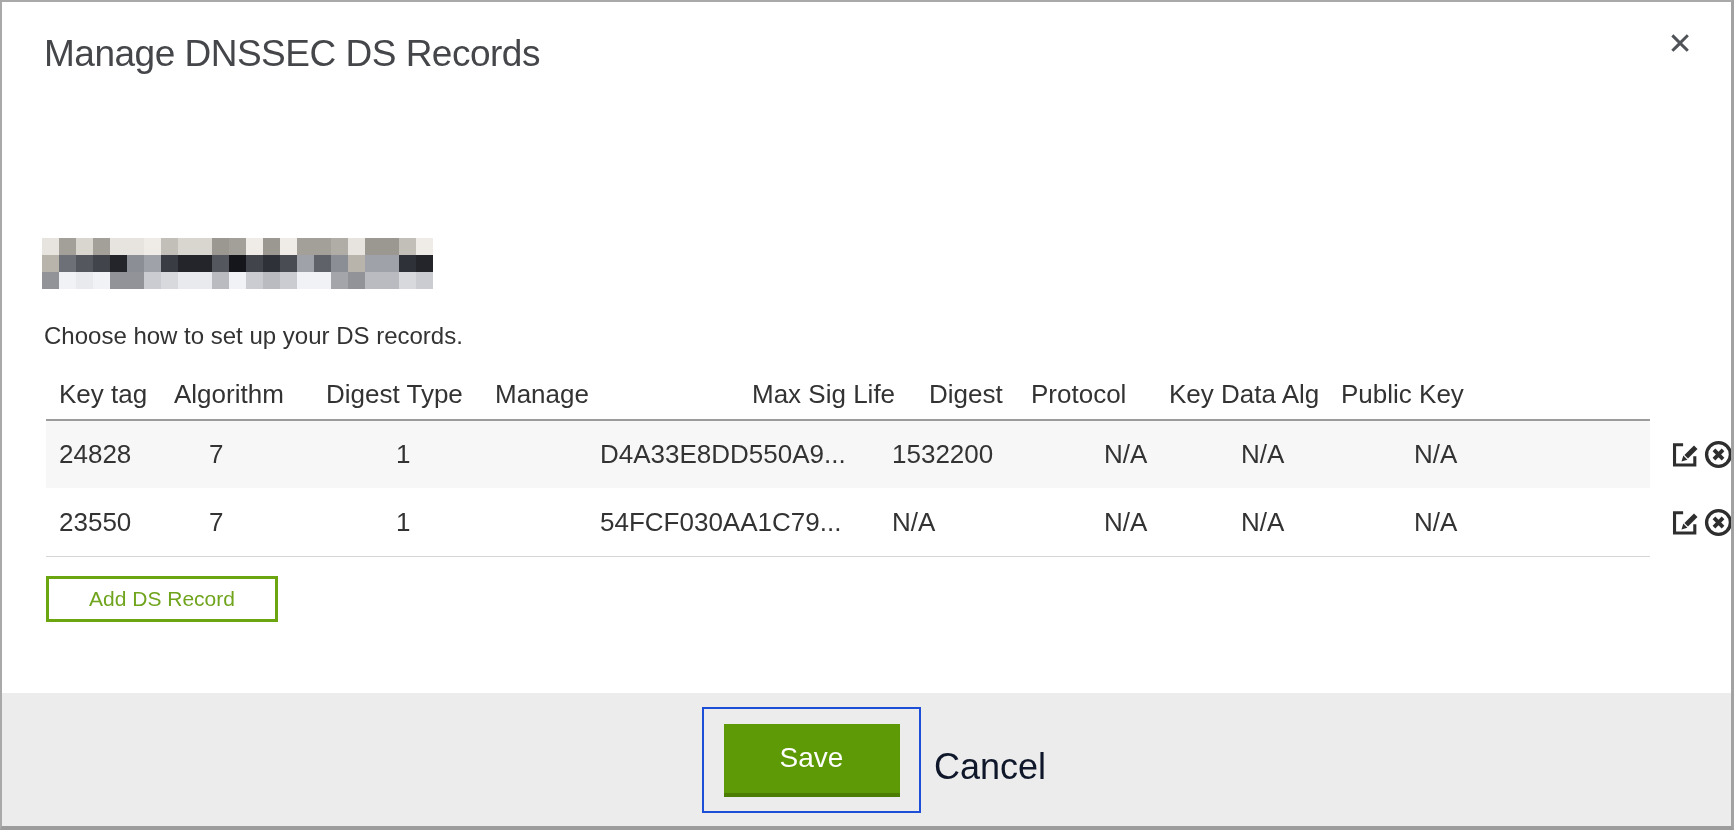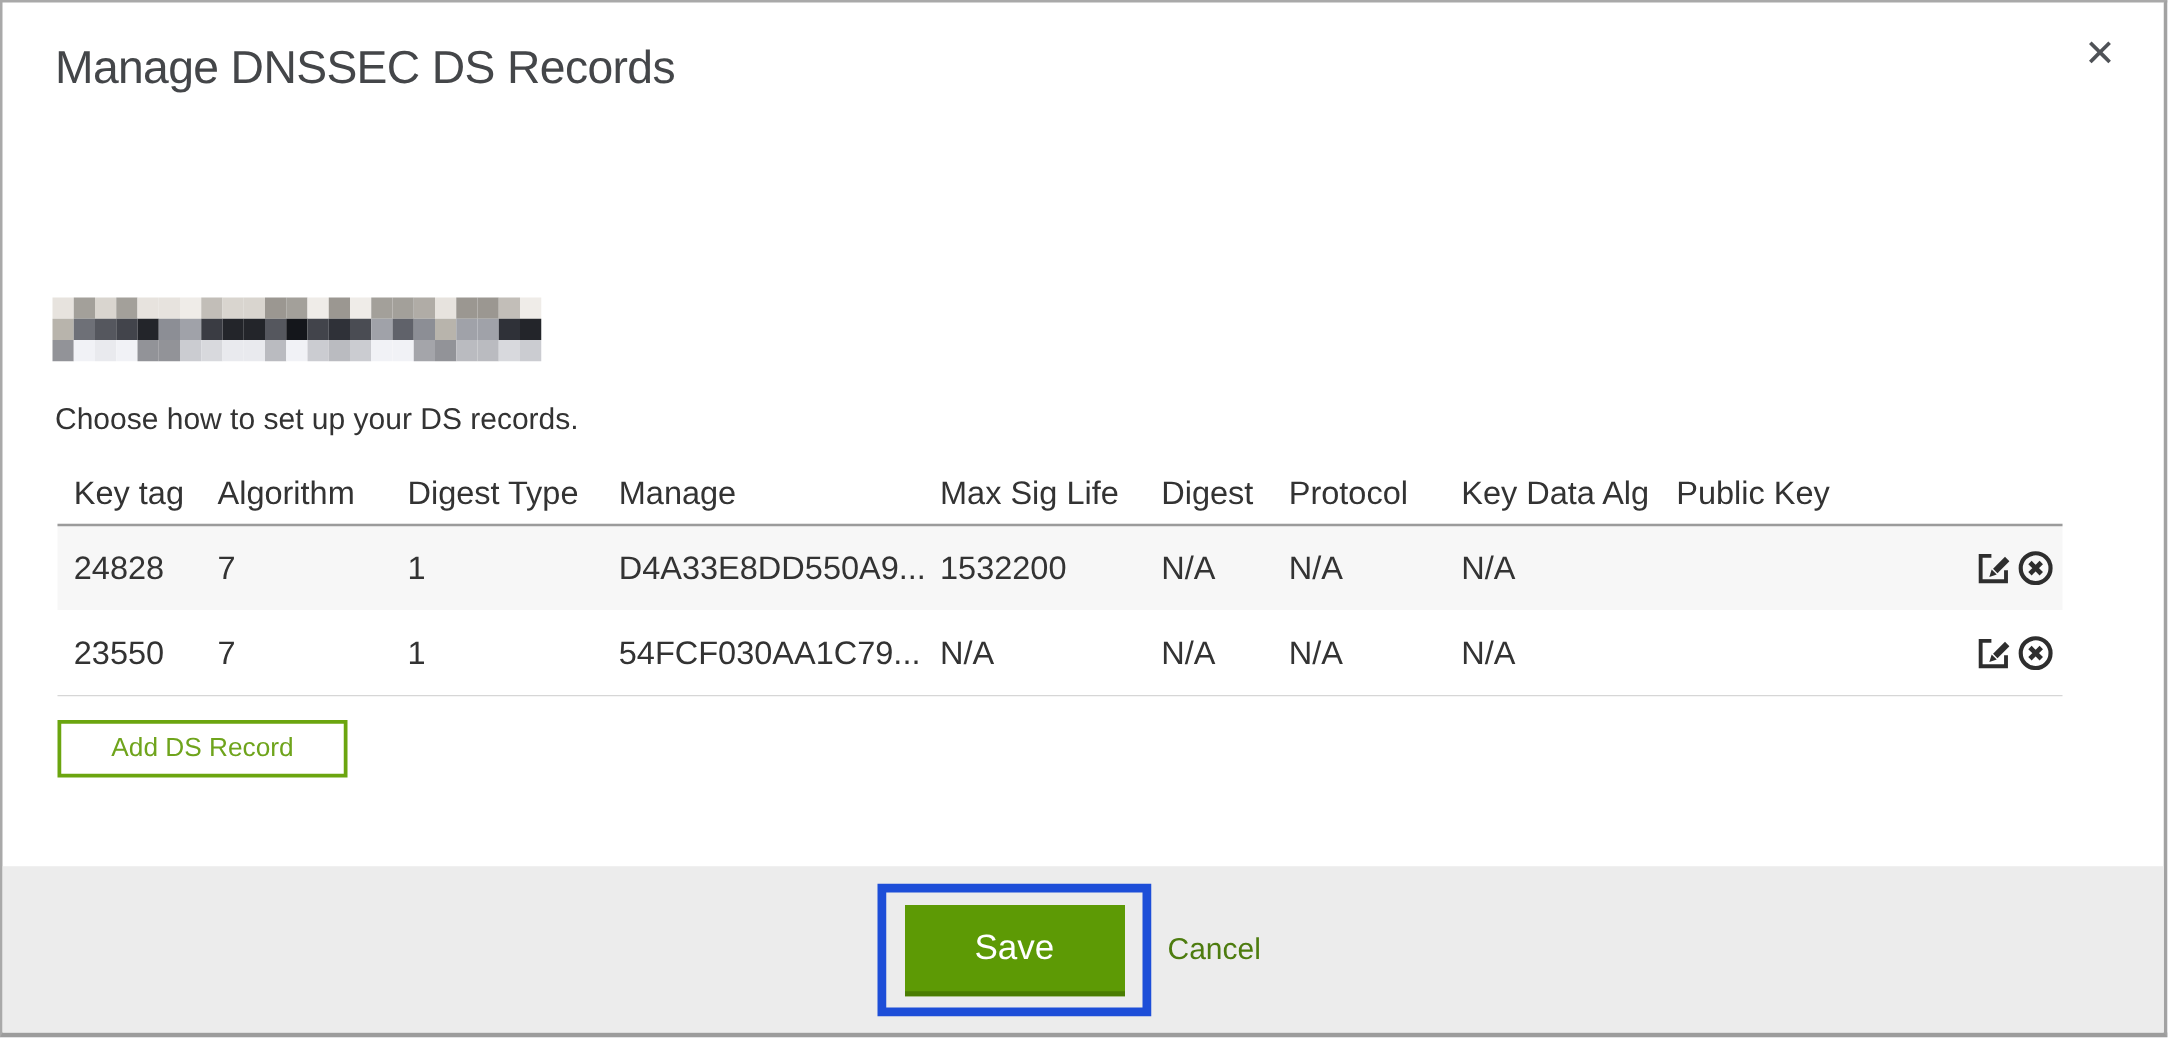--- a/index.html
+++ b/index.html
@@ -29,45 +29,45 @@
     position:absolute; left:44px; top:368px; width:1604px; font-size:26px; color:#333;
   }
   .trow{
     display:grid;
     grid-template-columns:128px 152px 169px 257px 177px 102px 138px 172px 1fr 84px;
     align-items:center;
   }
   .trow .cell:first-child{ padding-left:13px; }
   .thead{ height:49px; }
   .thead .cell{ color:#333; }
-  .data-row{ height:69px; }
+  .data-row{ height:69px;gap:35px; }
   .row-0{ background:#f7f7f7; border-top:2px solid #9b9b9b; }
   .row-1{ background:#ffffff; border-bottom:1px solid #d6d6d6; }
   .icon-cell{ display:flex; justify-content:flex-end; align-items:center; gap:2px; padding-right:6px; }
   .row-icon{ width:31px; height:31px; cursor:pointer; }
   .add-btn{
     position:absolute; left:44px; top:574px; width:232px; height:46px;
     background:#ffffff; border:3px solid #6ba50f; color:#6fa41c;
     font-size:21px; display:flex; align-items:center; justify-content:center;
     cursor:pointer;
   }
   .footer{
     position:absolute; left:0; top:691px; width:100%; height:139px; background:#ececec;
   }
   .red-annotation{
     position:absolute; left:700px; top:14px; width:219px; height:106px;
-    border:7px solid #1d4ed8; display:flex; align-items:center; justify-content:center;
+    border:2px solid #1d4ed8; display:flex; align-items:center; justify-content:center;
   }
   .save-btn{
     width:176px; height:73px; background:#5d9a05; border:none;
     border-bottom:4px solid #4a7d02; color:#ffffff; font-size:28px;
     font-family:"Liberation Sans","DejaVu Sans",sans-serif; cursor:pointer;
   }
   .cancel-link{
-    position:absolute; left:932px; top:53px; font-size:24px; color:#4d7c0f;
+    position:absolute; left:932px; top:53px; font-size:36px; color:#0f172a;
     cursor:pointer; text-decoration:none;
   }
 </style>
 </head>
 <body>
 
 <div class="modal">
 
   <div class="title">Manage DNSSEC DS Records</div>
 

